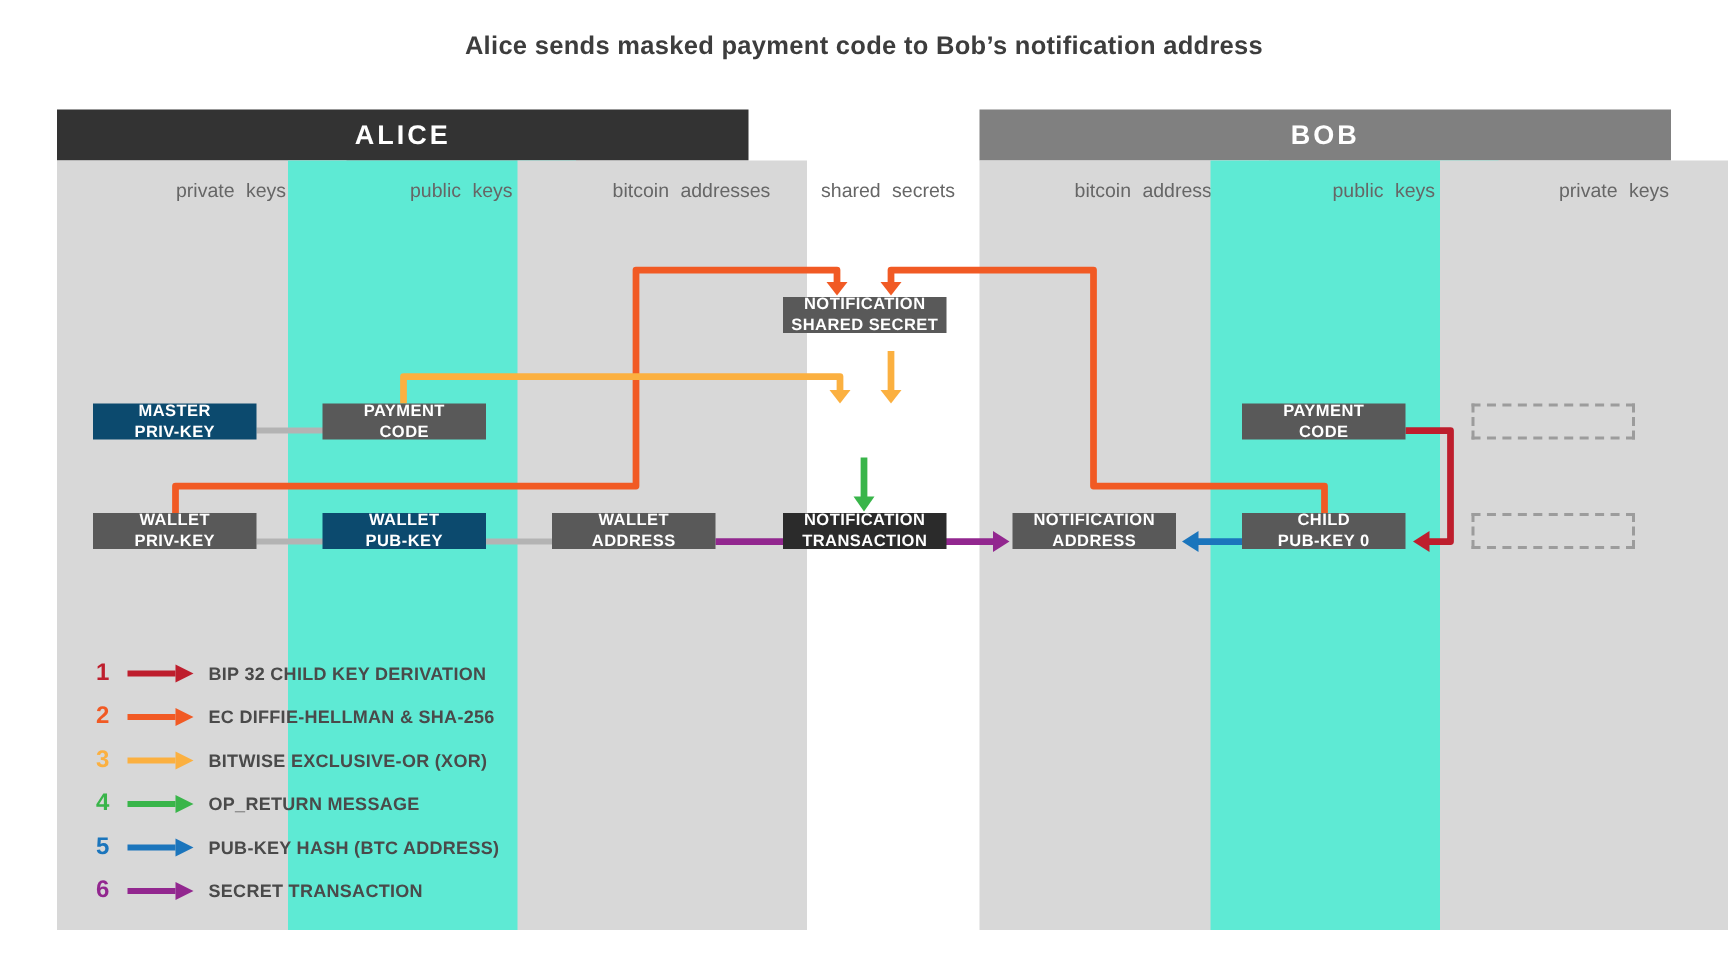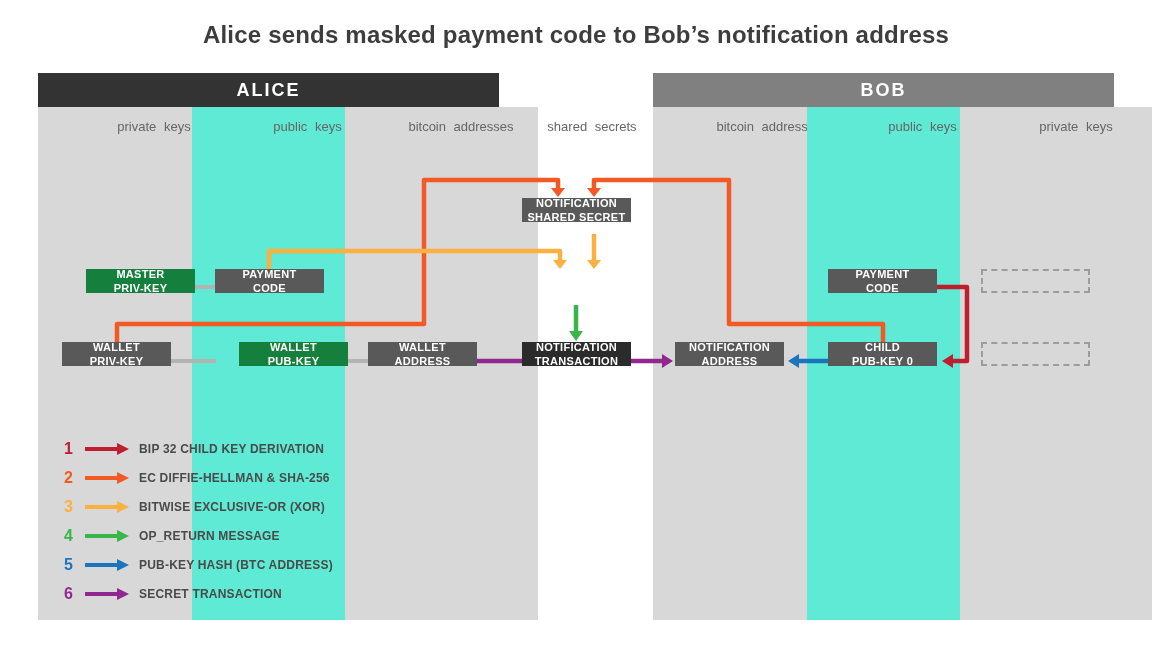--- a/index.html
+++ b/index.html
@@ -2,21 +2,21 @@
 <html><head>
 <meta charset="utf-8">
 <style>
   html,body { margin:0; padding:0; background:#ffffff; }
   .canvas {
     position:relative; width:1152px; height:648px; background:#ffffff;
     font-family:"Liberation Sans", sans-serif; overflow:hidden;
   }
   .title {
     position:absolute; top:21px; left:0; width:100%; margin:0;
-    text-align:center; font-size:24px; font-weight:bold; color:#3d3d3d;
+    text-align:center; font-size:17px; font-weight:bold; color:#3d3d3d;
     letter-spacing:0.2px;
   }
   .hdr {
     position:absolute; top:73px; width:461px; height:34px;
     color:#ffffff; font-weight:bold; font-size:18px; letter-spacing:2px;
     text-align:center; line-height:34px;
   }
   .hdr-alice { left:38px;  background:#333333; }
   .hdr-bob   { left:653px; background:#808080; }
 
@@ -34,21 +34,21 @@
   .wires { position:absolute; left:0; top:0; width:1152px; height:648px; }
   .wires path { fill:none; }
 
   .box {
     position:absolute; width:109px; height:24px; box-sizing:border-box;
     display:flex; align-items:center; justify-content:center;
     text-align:center; color:#ffffff; font-weight:bold; font-size:11px;
     line-height:1.3; white-space:pre-line; letter-spacing:0.3px;
   }
   .box.dark   { background:#595959; }
-  .box.light  { background:#15803d;margin-left:24px; }
+  .box.light  { background:#0c4a6e; }
   .box.black  { background:#2b2b2b; }
   .box.dashed { background:transparent; border:2px dashed #9c9c9c; }
 
   .legend { position:absolute; left:64px; top:434px; }
   .legend-row { display:flex; align-items:center; height:29px; }
   .legend-num { width:20px; font-size:16px; font-weight:bold; }
   .legend-arrow { flex:0 0 auto; }
   .legend-label {
     margin-left:9px; font-size:12px; font-weight:bold; color:#4a4a4a;
     letter-spacing:0.2px;

